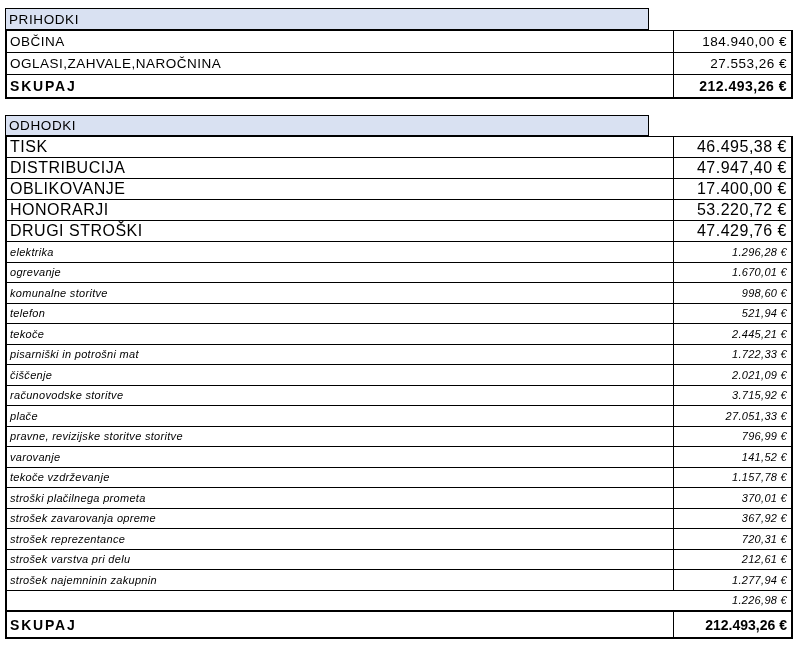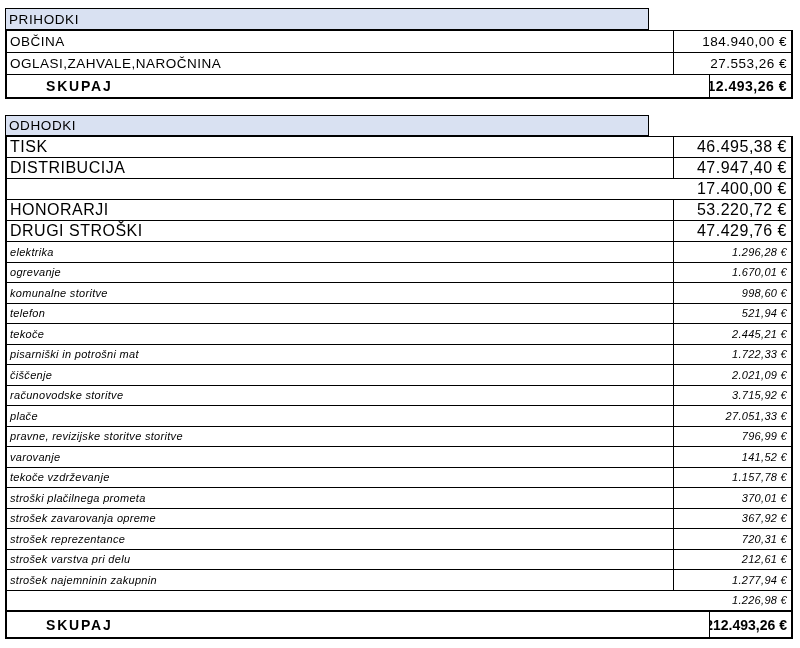--- a/index.html
+++ b/index.html
@@ -38,21 +38,21 @@
   .cell.value{flex:1;justify-content:flex-end;padding-right:4px;text-align:center;}
   
   .s0 .row{height:22px;font-size:13.5px;letter-spacing:.5px;}
   .s0 .row.total{height:22px;}
   
   .s1 .row.main{height:21px;font-size:16px;letter-spacing:.5px;}
   .s1 .row.detail{
     height:20.5px;font-size:11px;font-style:italic;letter-spacing:.3px;gap:41px;
   }
   .s1 .row.total{height:26px;border-top:1px solid #000;}
-  .row.total{font-weight:bold;font-size:14px;padding-left:36px;}
+  .row.total{font-weight:bold;font-size:14px;}
   .row.total .cell.label{letter-spacing:1.8px;}
   .gap{height:16px;}
 </style>
 </head>
 <body>
 
 <div class="sheet">
 
   <section class="tbl-section s0">
     <div class="hdr-row">
@@ -83,20 +83,21 @@
     <div class="body">
         <div class="row main">
           <div class="cell label">TISK</div>
           <div class="cell value">46.495,38 €</div>
         </div>
         <div class="row main">
           <div class="cell label">DISTRIBUCIJA</div>
           <div class="cell value">47.947,40 €</div>
         </div>
         <div class="row main">
+          <div class="cell label">OBLIKOVANJE</div>
           <div class="cell value">17.400,00 €</div>
         </div>
         <div class="row main">
           <div class="cell label">HONORARJI</div>
           <div class="cell value">53.220,72 €</div>
         </div>
         <div class="row main">
           <div class="cell label">DRUGI STROŠKI</div>
           <div class="cell value">47.429,76 €</div>
         </div>

